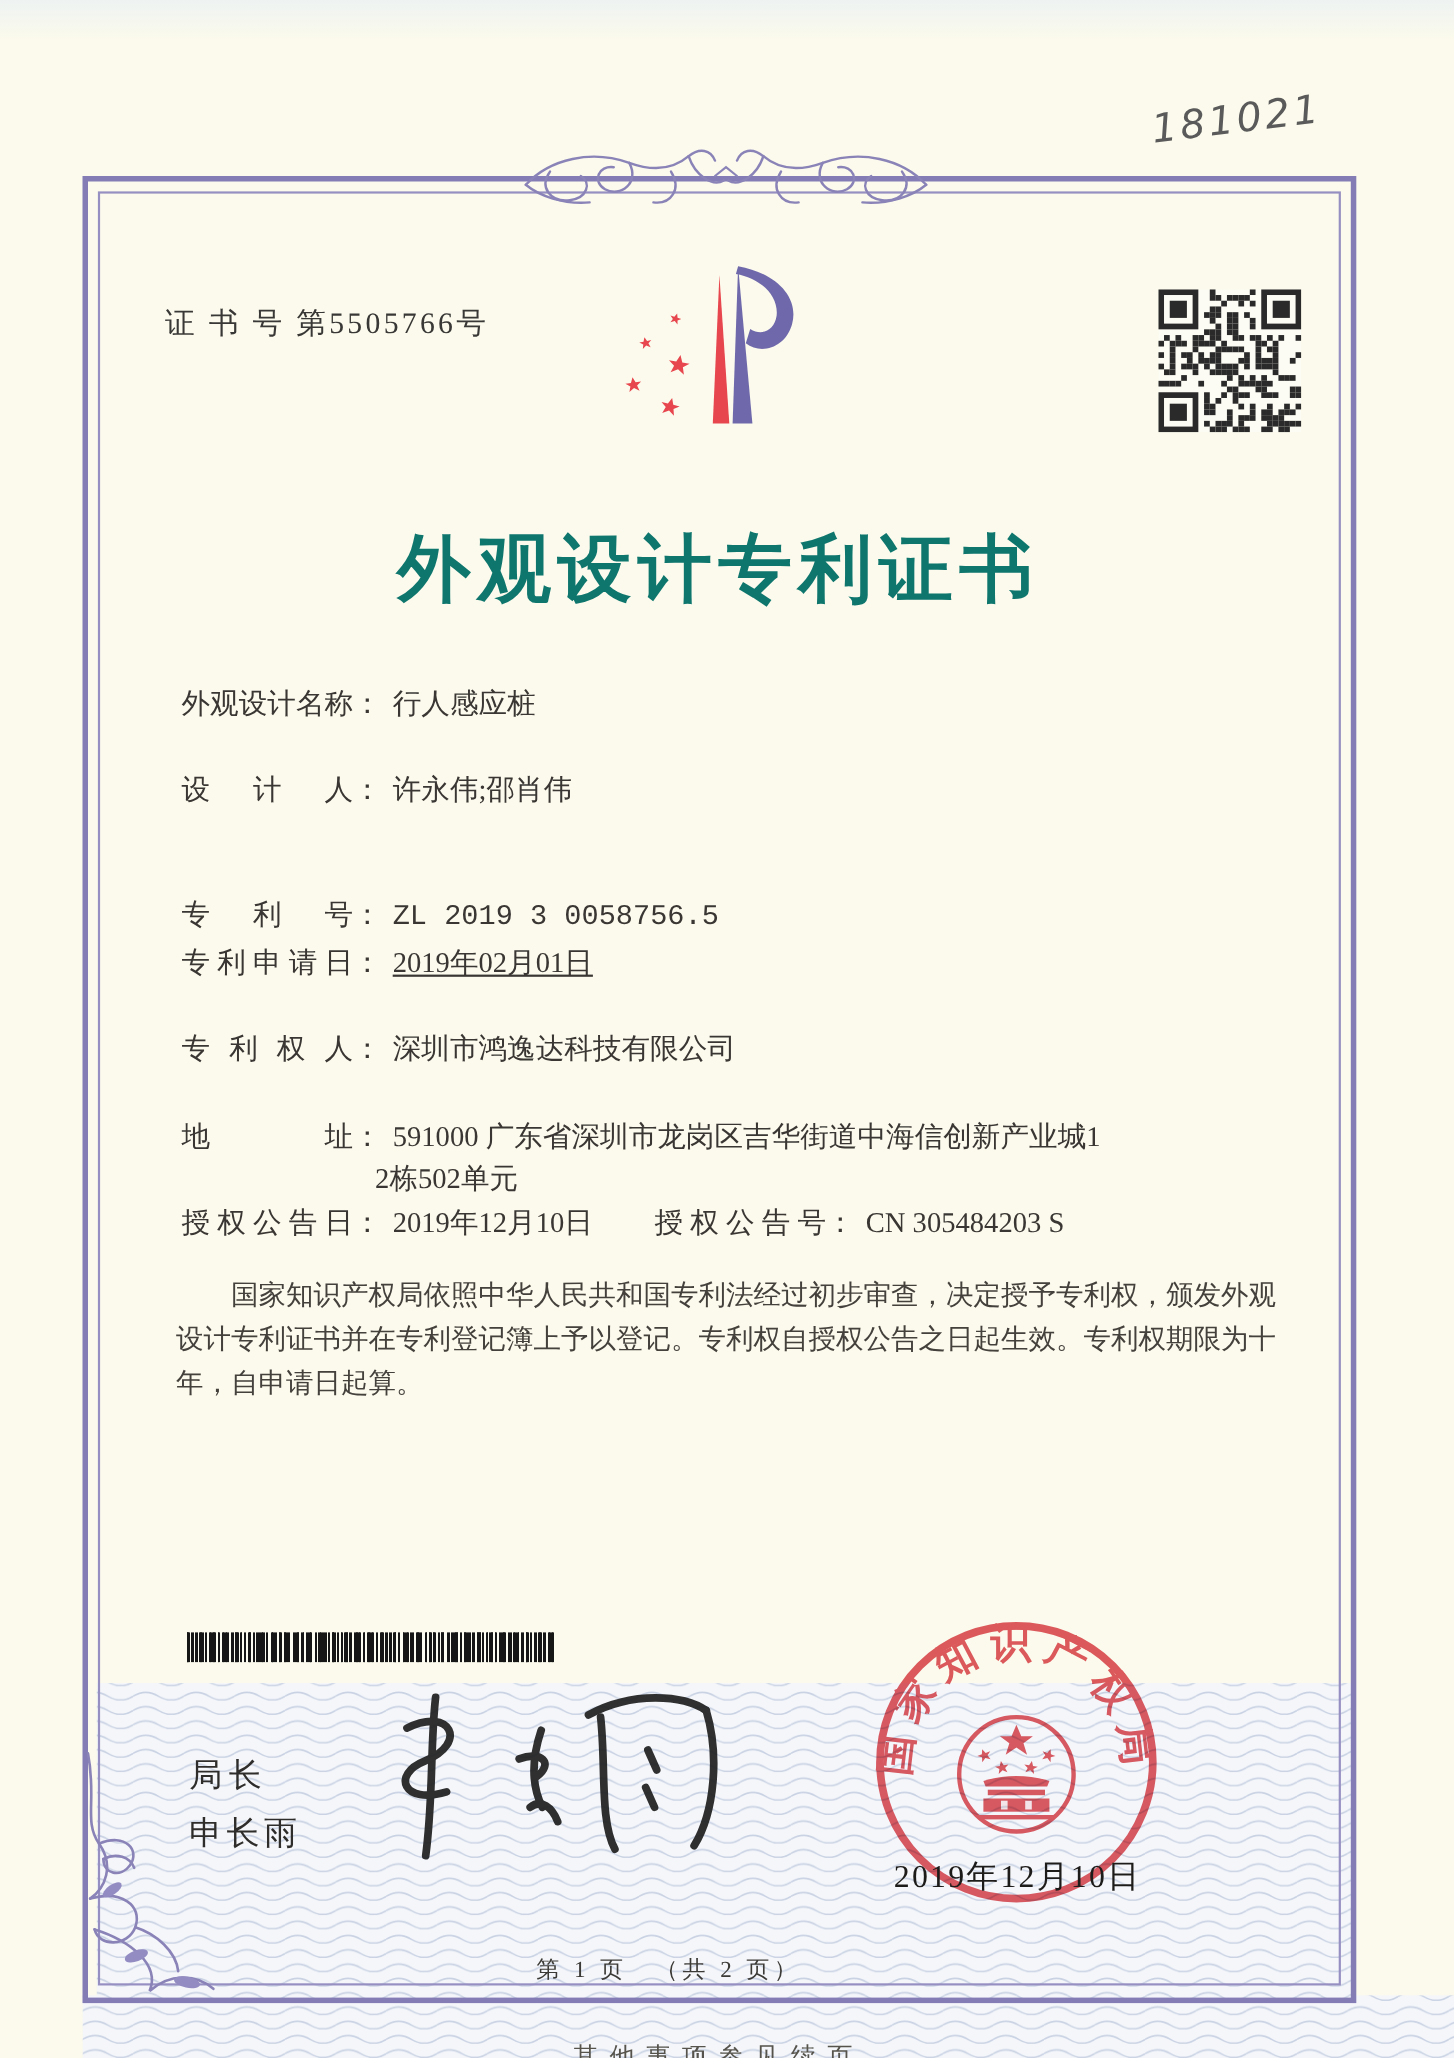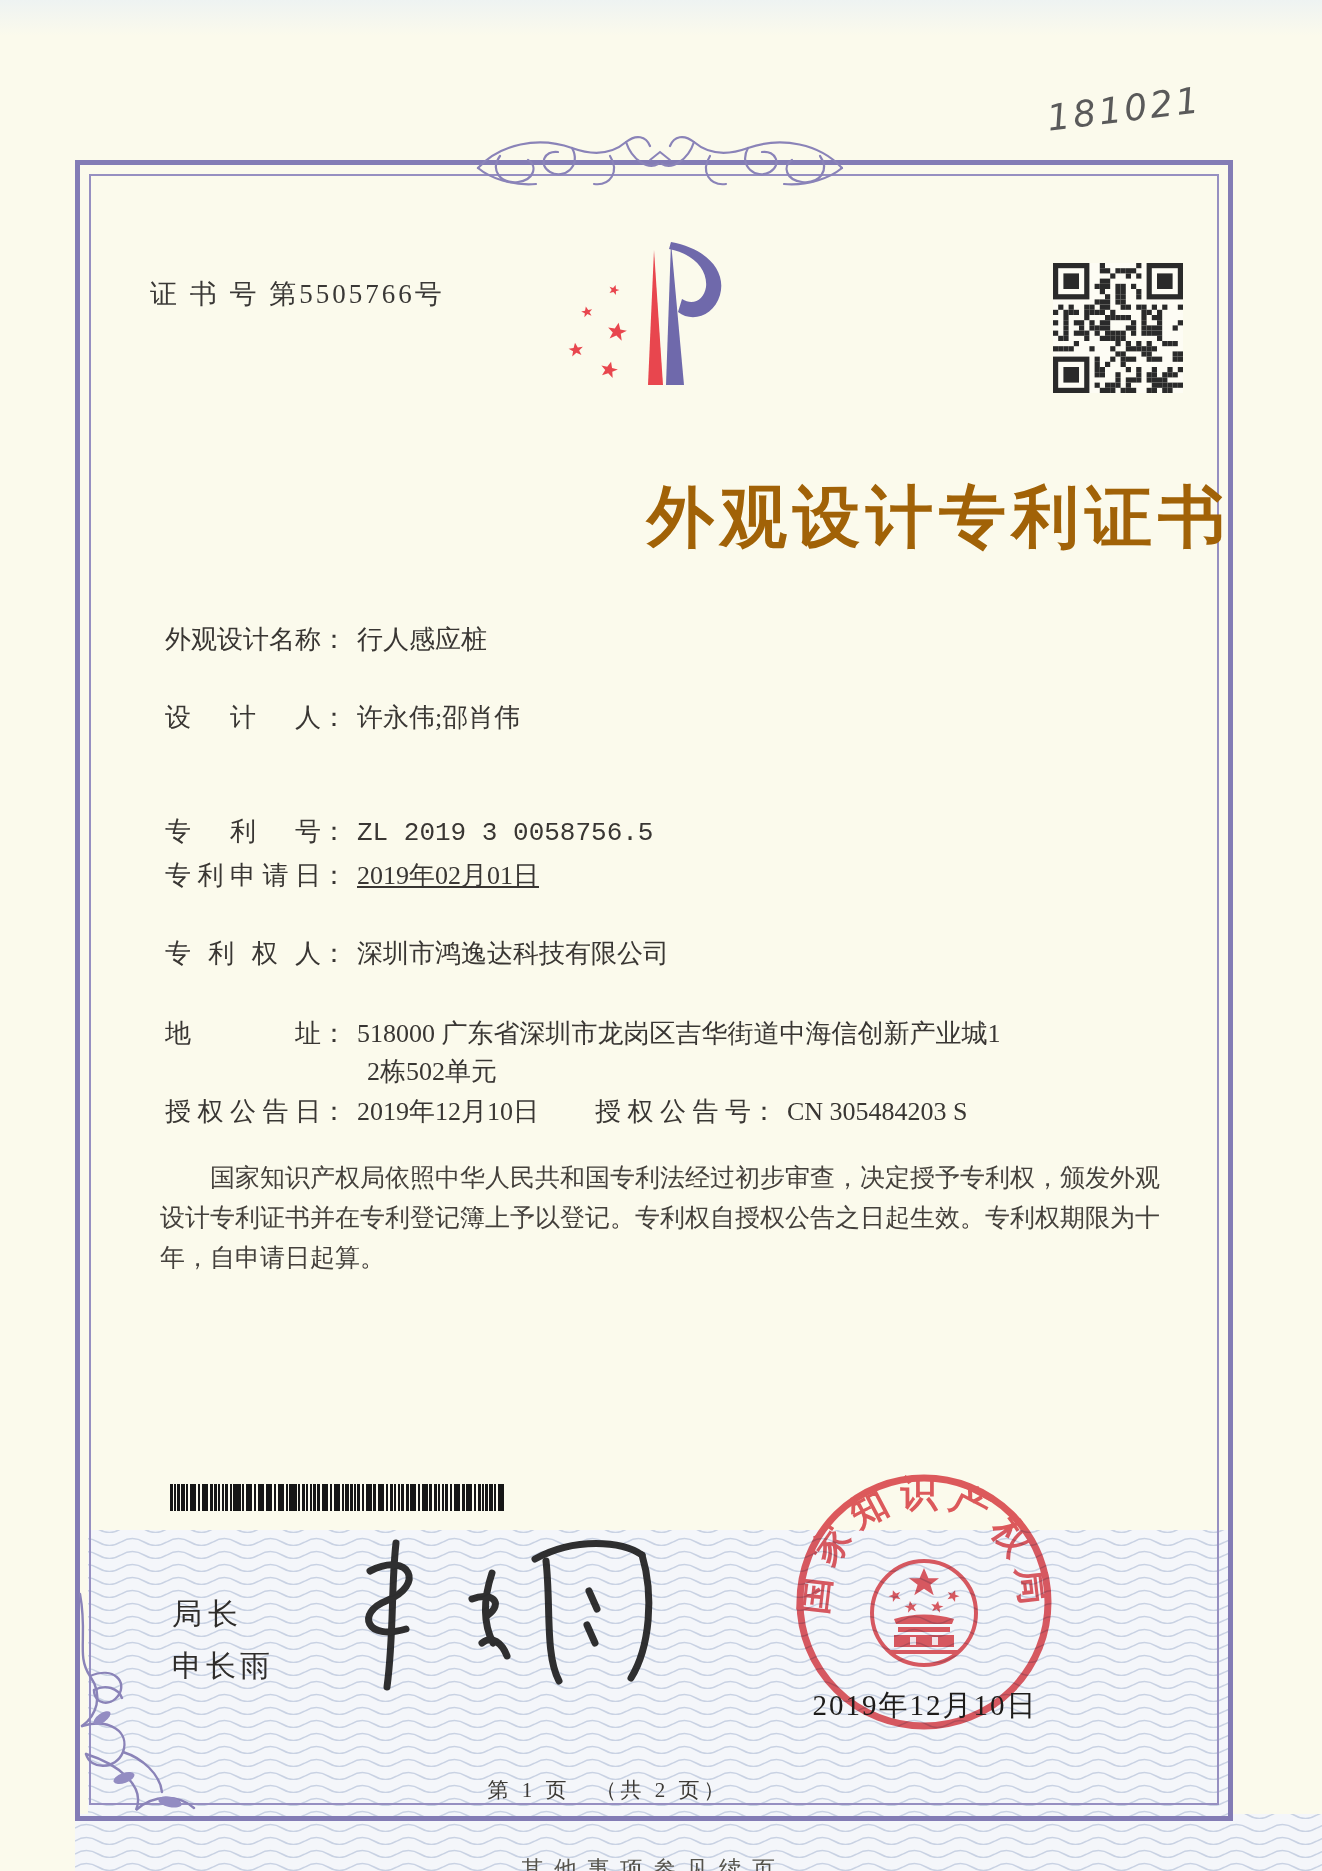--- a/index.html
+++ b/index.html
@@ -17,29 +17,29 @@
   .frame-outer{left:75px;top:160px;width:1148px;height:1651px;
     border:5px solid #837cb5;}
   .frame-inner{left:89px;top:174px;width:1126px;height:1627px;
     border:2px solid #968fc1;}
   
   .handwritten{left:1048px;top:88px;width:160px;height:64px;
     font-family:"DejaVu Sans",sans-serif;font-style:italic;
     font-size:36px;color:#5a5a5a;transform:rotate(-7deg);
     letter-spacing:3px;}
   .cert-no{left:150px;top:276px;font-size:27px;letter-spacing:3px;color:#3a3836;}
-  .doc-title{left:75px;top:472px;width:1156px;text-align:right;
-    font-size:67px;font-weight:bold;letter-spacing:6px;color:#a16207;}
+  .doc-title{left:75px;top:472px;width:1156px;text-align:center;
+    font-size:67px;font-weight:bold;letter-spacing:6px;color:#0f766e;}
   
   .row{position:absolute;left:165px;font-size:26px;white-space:nowrap;color:#393633;}
   .lbl{display:inline-block;width:156px;text-align:justify;text-align-last:justify;vertical-align:bottom;}
   .cl{display:inline-block;}
   .val{margin-left:10px;}
   .r0{top:622px;font-family:Liberation Serif, serif;} .r1{top:700px;} .r2{top:814px;font-family:Liberation Mono, monospace;} .r3{top:858px;text-decoration:underline;}
-  .r4{top:936px;} .r5{top:1016px;} .r5b{top:1054px;left:341px;margin-left:26px;} .r6{top:1094px;}
+  .r4{top:936px;} .r5{top:1016px;} .r5b{top:1054px;left:341px;} .r6{top:1094px;}
   .lbl2{display:inline-block;width:156px;text-align:justify;text-align-last:justify;margin-left:56px;vertical-align:bottom;}
   
   .body-text{left:150px;top:1148px;width:1020px;font-size:25px;
     line-height:40px;text-align:justify;color:#44403c;}
   .body-text p{margin:10px;text-indent:2em;}
   
   .barcode{left:170px;top:1484px;width:334px;height:27px;
     background:
       repeating-linear-gradient(90deg,#161616 0 2px,transparent 2px 4px),
       repeating-linear-gradient(90deg,#161616 0 1px,transparent 1px 7px),
@@ -350,21 +350,21 @@
 <div class="row r0"><span class="lbl">外观设计名称</span><span class="cl">：</span><span class="val">行人感应桩</span></div>
 
 <div class="row r1"><span class="lbl">设计人</span><span class="cl">：</span><span class="val">许永伟;邵肖伟</span></div>
 
 <div class="row r2"><span class="lbl">专利号</span><span class="cl">：</span><span class="val">ZL 2019 3 0058756.5</span></div>
 
 <div class="row r3"><span class="lbl">专利申请日</span><span class="cl">：</span><span class="val">2019年02月01日</span></div>
 
 <div class="row r4"><span class="lbl">专利权人</span><span class="cl">：</span><span class="val">深圳市鸿逸达科技有限公司</span></div>
 
-<div class="row r5"><span class="lbl">地址</span><span class="cl">：</span><span class="val">518000 广东省深圳市龙岗区吉华街道中海信创新产业城1</span></div>
+<div class="row r5"><span class="lbl">地址</span><span class="cl">：</span><span class="val">591000 广东省深圳市龙岗区吉华街道中海信创新产业城1</span></div>
 <div class="row r5b"><span>2栋502单元</span></div>
 
 <div class="row r6"><span class="lbl">授权公告日</span><span class="cl">：</span><span class="val">2019年12月10日</span><span class="lbl2">授权公告号</span><span class="cl">：</span><span class="val">CN 305484203 S</span></div>
 
 <div class="abs body-text">
   <p>国家知识产权局依照中华人民共和国专利法经过初步审查，决定授予专利权，颁发外观设计专利证书并在专利登记簿上予以登记。专利权自授权公告之日起生效。专利权期限为十年，自申请日起算。</p>
 </div>
 
 <div class="abs barcode z3"></div>
 

